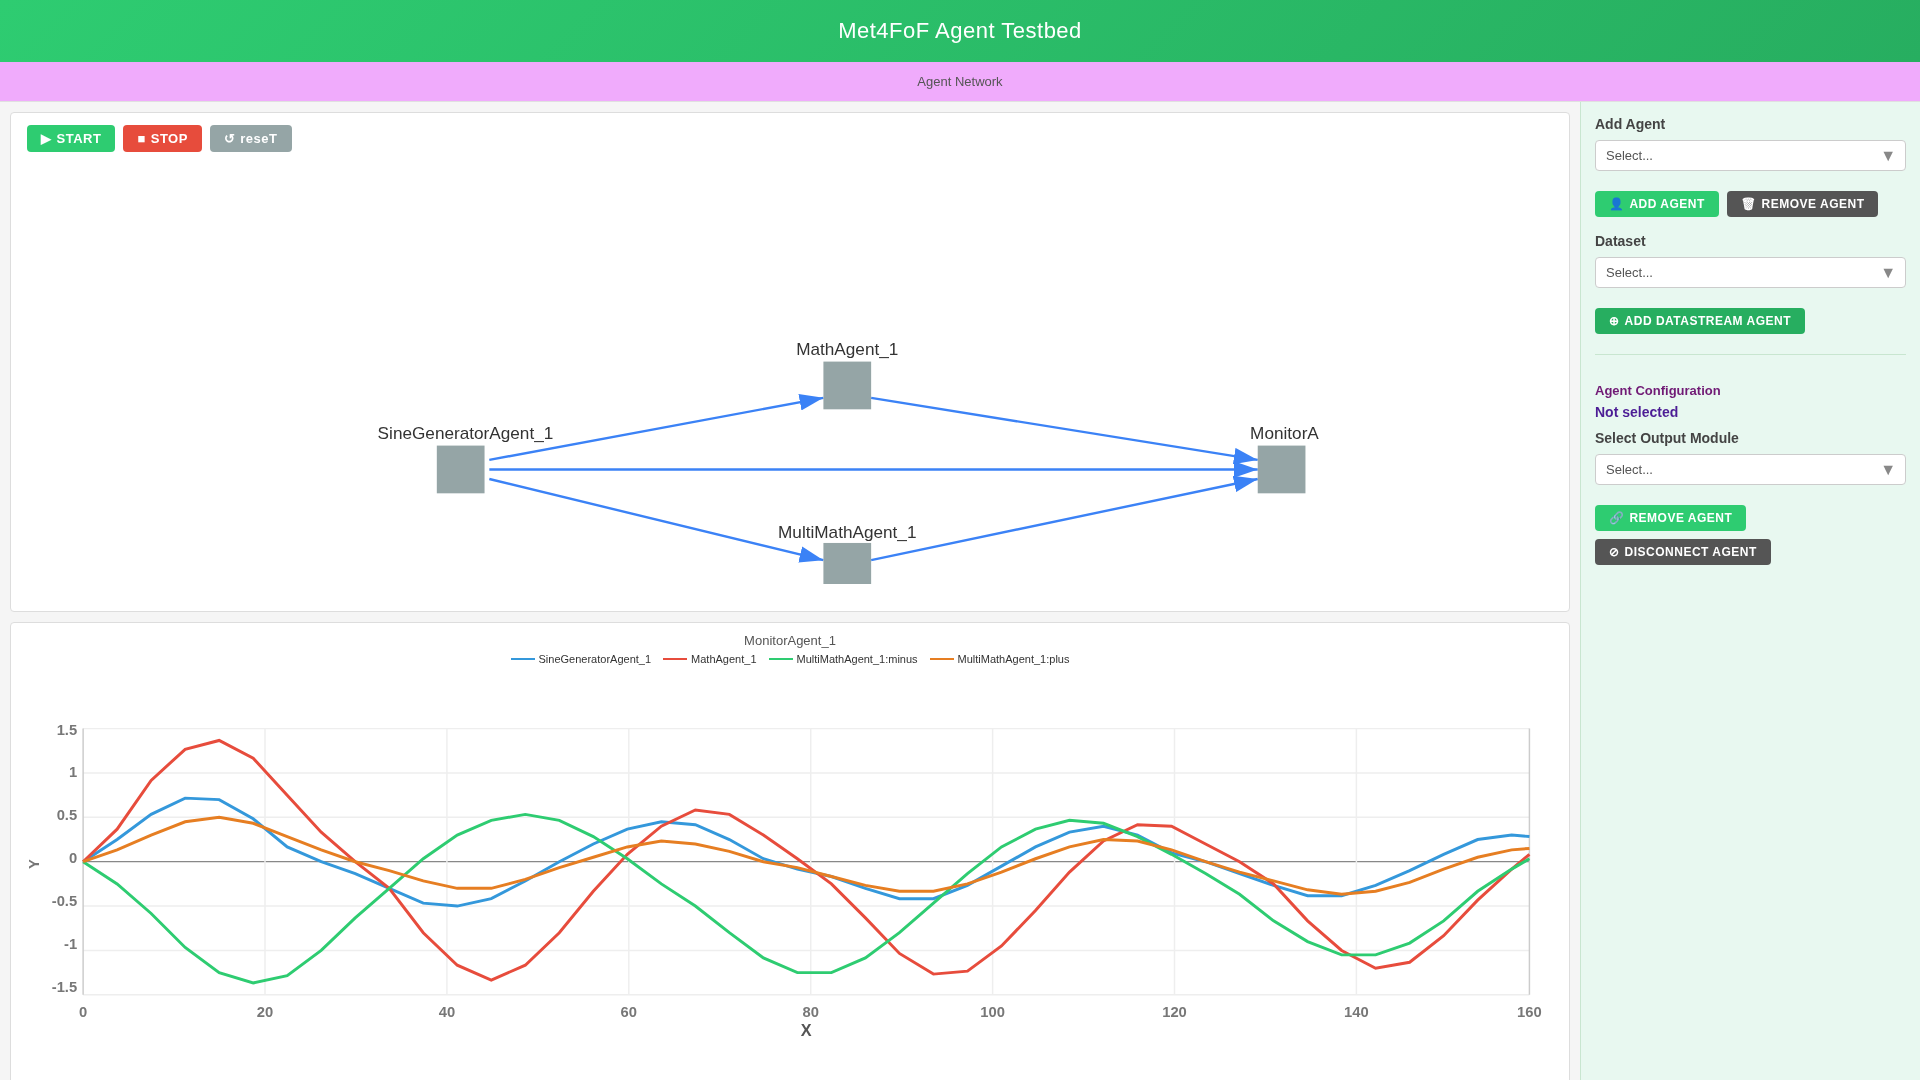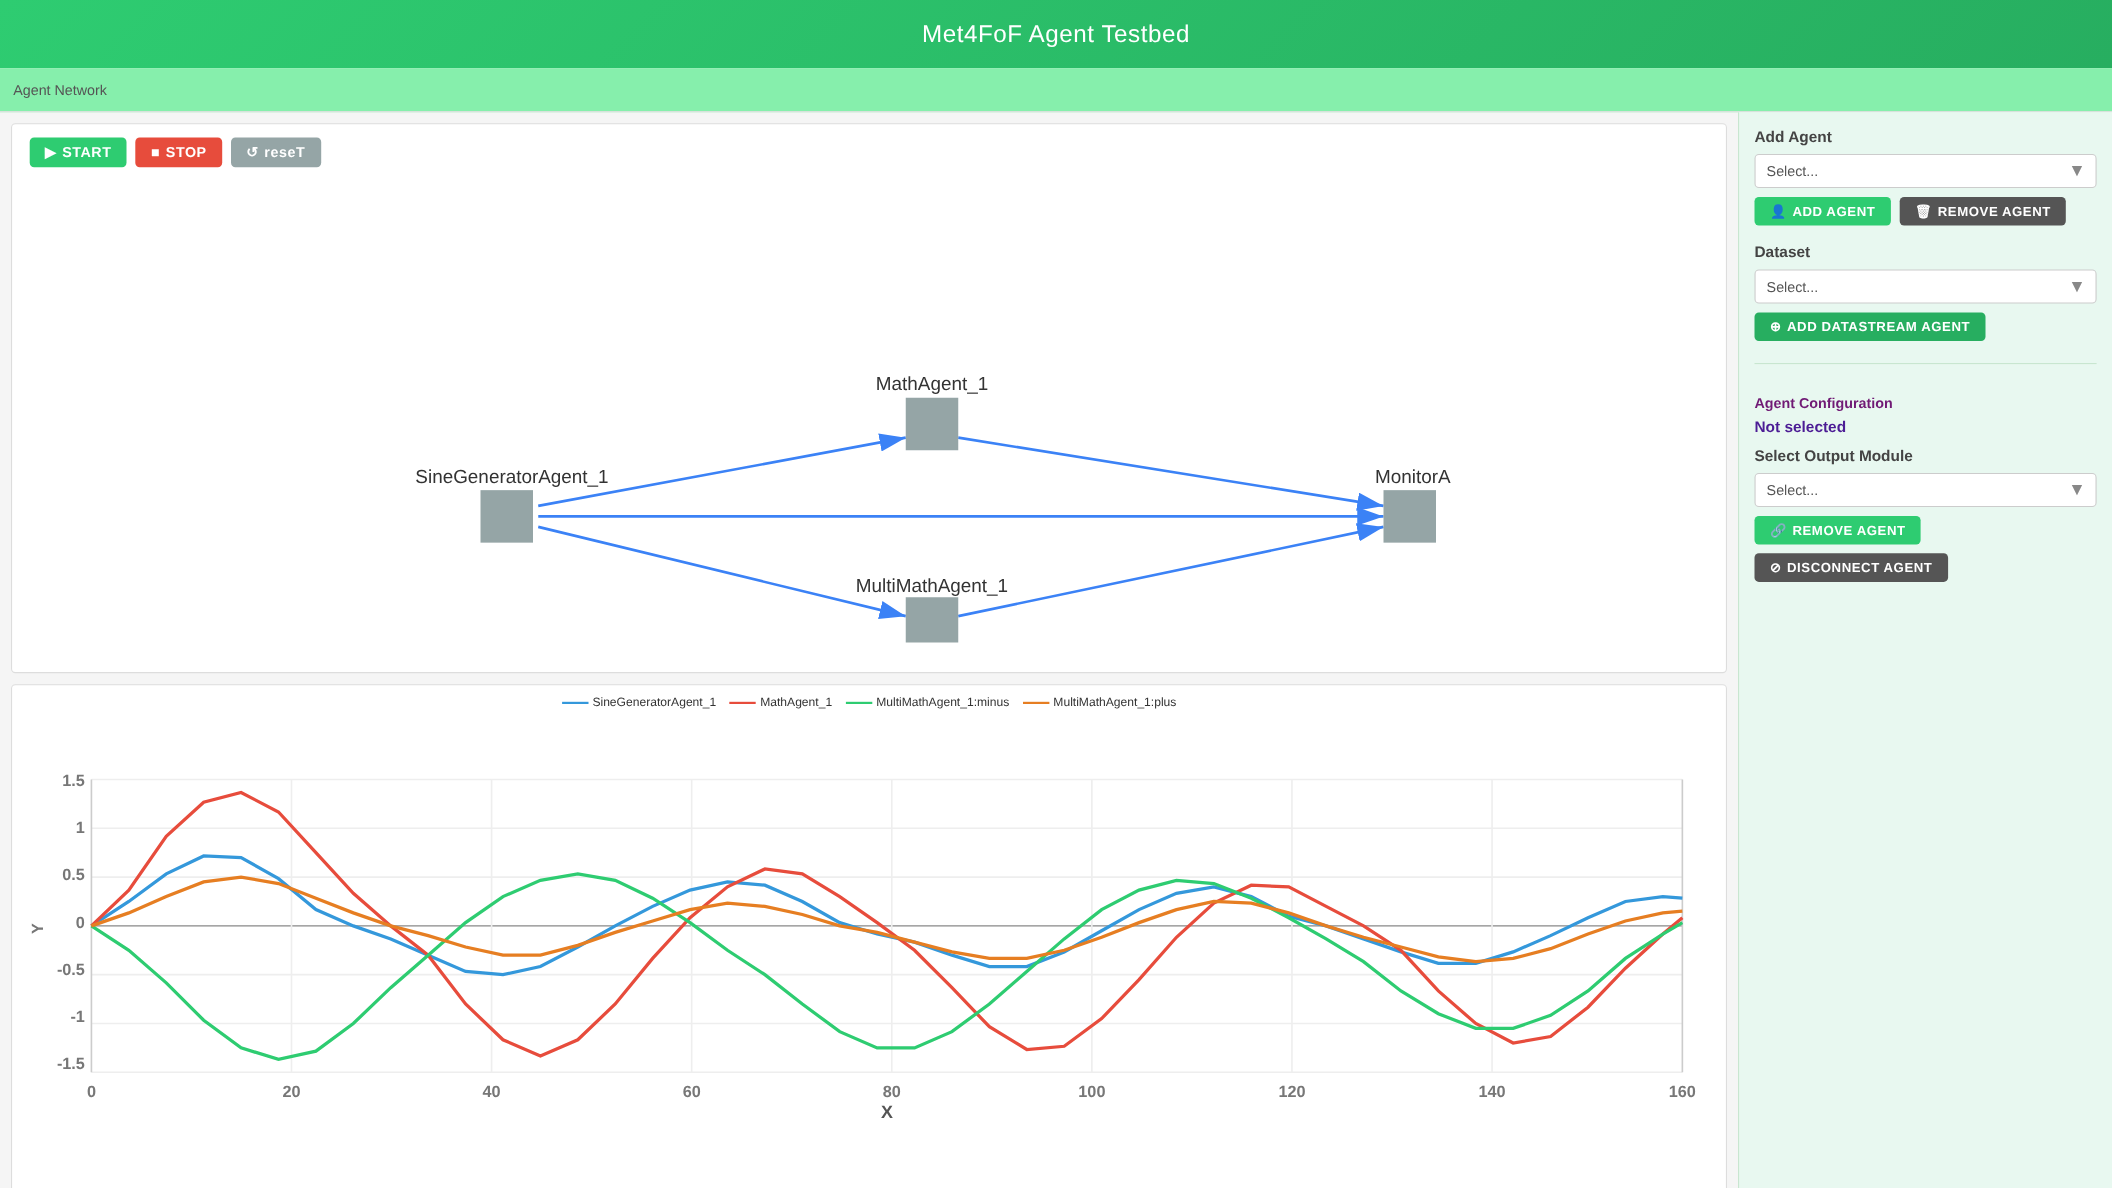--- a/index.html
+++ b/index.html
@@ -11,21 +11,22 @@
       color: white;
       text-align: center;
       padding: 18px;
       font-size: 22px;
       font-weight: 500;
       letter-spacing: 0.5px;
     }
 
     
     .subheader {
-      background: #86efac;
+      background: #f0abfc;
+      text-align: center;
       padding: 12px;
       font-size: 13px;
       color: #555;
       border-bottom: 1px solid #e0e0e0;
     }
 
     
     .main-layout {
       display: flex;
       height: calc(1080px - 48px - 40px);
@@ -129,21 +130,21 @@
 
     .section-title {
       font-size: 14px;
       font-weight: 600;
       color: #444;
       margin-bottom: 8px;
     }
 
     .select-wrapper {
       position: relative;
-      margin-bottom: 8px;
+      margin-bottom: 20px;
     }
 
     .select-wrapper select {
       width: 100%;
       padding: 7px 30px 7px 10px;
       border: 1px solid #ccc;
       border-radius: 4px;
       background: white;
       font-size: 13px;
       appearance: none;
@@ -278,20 +279,21 @@
           <rect x="565" y="397" width="50" height="50" fill="#95a5a6"></rect>
           <text x="590" y="392" text-anchor="middle" font-size="18" font-weight="500" fill="#333">MultiMathAgent_1</text>
 
           <rect x="1020" y="295" width="50" height="50" fill="#95a5a6"></rect>
           <text x="1048" y="288" text-anchor="middle" font-size="18" font-weight="500" fill="#333">MonitorA</text>
         </svg>
       </div>
     </div>
 
     <div class="chart-panel">
+      <div class="chart-title">MonitorAgent_1</div>
 
       <div class="legend">
         <div class="legend-item">
           <div class="legend-line" style="background:#3498db;"></div>
           <span>SineGeneratorAgent_1</span>
         </div>
         <div class="legend-item">
           <div class="legend-line" style="background:#e74c3c;"></div>
           <span>MathAgent_1</span>
         </div>

